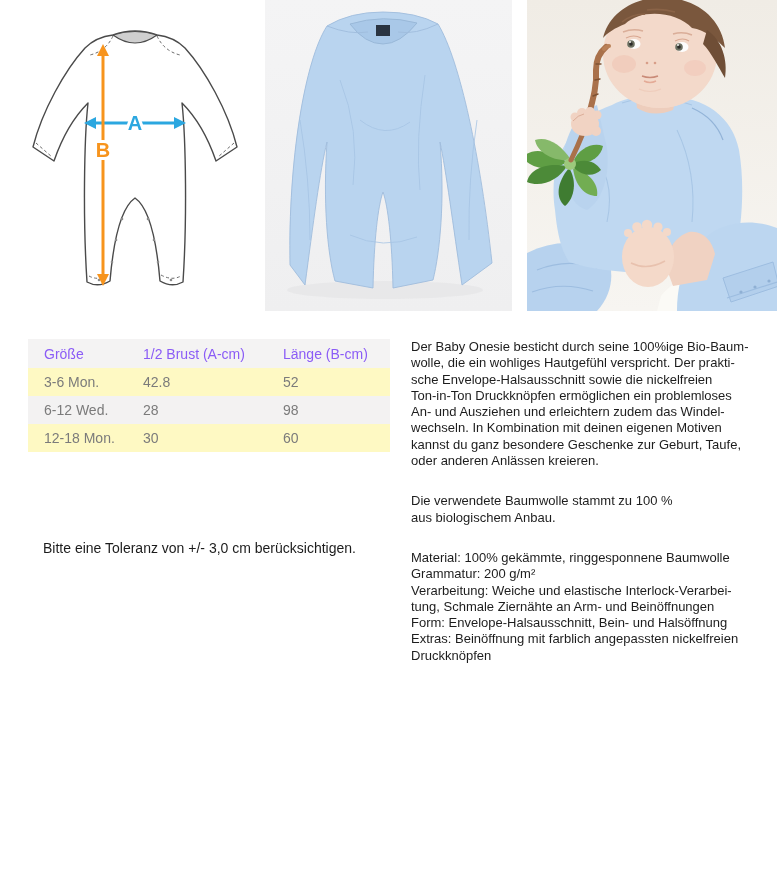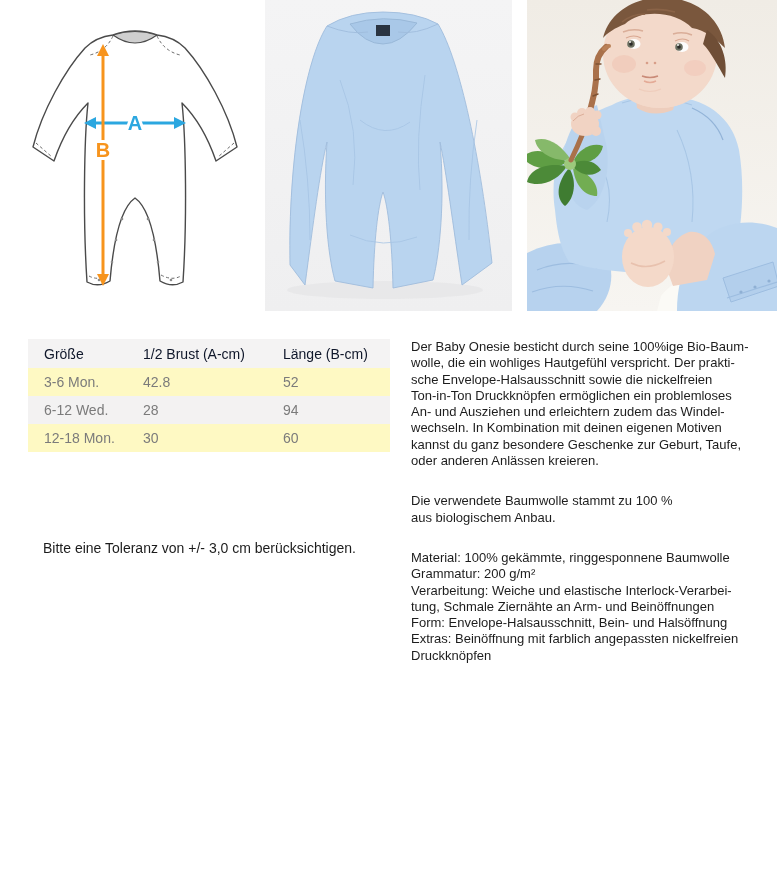--- a/index.html
+++ b/index.html
@@ -10,21 +10,21 @@
   .diagram-panel{position:absolute;left:20px;top:10px;width:230px;height:300px;}
   .flat-panel{position:absolute;left:265px;top:0;width:247px;height:311px;}
   .model-panel{position:absolute;left:527px;top:0;width:250px;height:311px;}
   .panel svg{display:block;width:100%;height:100%;}
 
   
   table.size-table{position:absolute;left:28px;top:339px;width:362px;
         border-collapse:collapse;table-layout:fixed;font-size:14px;color:#7b7b7b;}
   table.size-table th,table.size-table td{font-weight:normal;text-align:left;
         padding:0 0 0 16px;vertical-align:middle;white-space:nowrap;overflow:hidden;}
-  table.size-table thead tr{height:29px;background:#f4f3f3;color:#0f172a;}
+  table.size-table thead tr{height:29px;background:#f4f3f3;color:#8b5cf6;}
   table.size-table tbody tr{height:28px;}
   tr.row-a{background:#fef9c3;}
   tr.row-b{background:#f3f2f2;}
 
   .tolerance{position:absolute;left:43px;top:500px;font-size:14px;color:#1c1c1c;margin-top:40px;}
 
   
   .description{position:absolute;left:411px;top:339px;width:366px;
         font-size:13px;line-height:16.3px;color:#1d1d1d;}
   .description p{margin:0 0 24px 0;white-space:pre-line;}
@@ -275,21 +275,21 @@
     </thead>
     <tbody>
       <tr class="row-a">
         <td>3-6 Mon.</td>
         <td>42.8</td>
         <td>52</td>
       </tr>
       <tr class="row-b">
         <td>6-12 Wed.</td>
         <td>28</td>
-        <td>94</td>
+        <td>98</td>
       </tr>
       <tr class="row-a">
         <td>12-18 Mon.</td>
         <td>30</td>
         <td>60</td>
       </tr>
     </tbody>
   </table>
 
   <div class="tolerance">Bitte eine Toleranz von +/- 3,0 cm berücksichtigen.</div>

